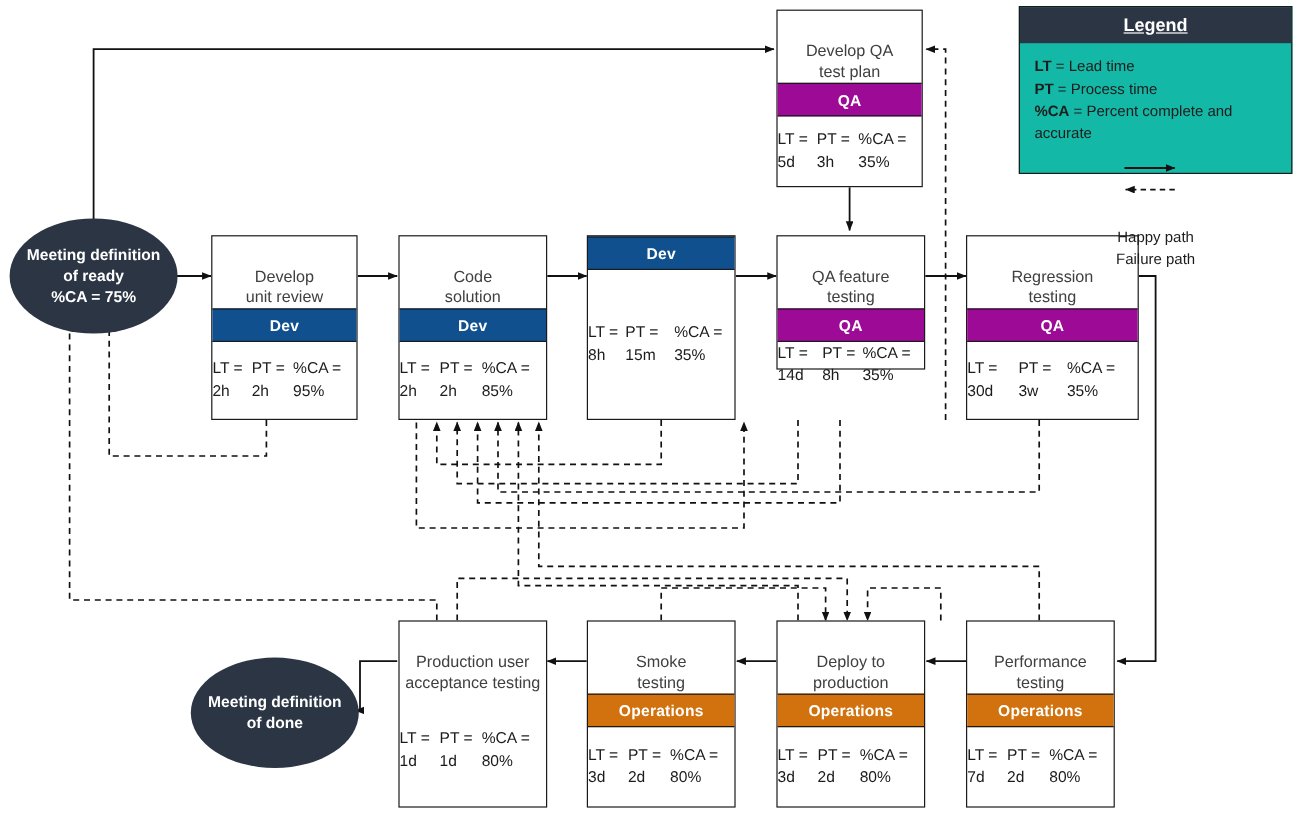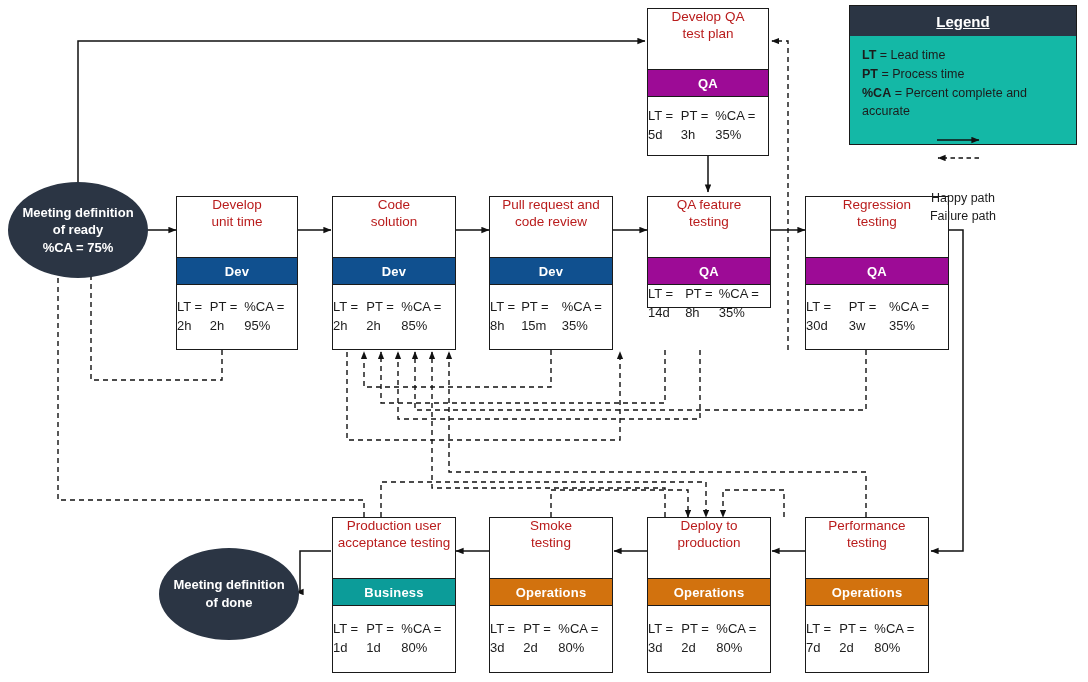--- a/index.html
+++ b/index.html
@@ -3,22 +3,22 @@
 <meta charset="utf-8">
 <style>
   html,body{margin:0;padding:0;background:#ffffff;}
   body{font-family:"Liberation Sans", sans-serif;}
   #canvas{position:relative;width:1088px;height:682px;background:#ffffff;overflow:hidden;}
   svg#wires{position:absolute;left:0;top:0;width:1088px;height:682px;pointer-events:none;}
 
   
   .pbox{position:absolute;border:1.6px solid #1a1a1a;background:#ffffff;box-sizing:border-box;
         display:flex;flex-direction:column;}
-  .pbox .title{flex:0 0 auto;height:60px;display:flex;align-items:flex-start;justify-content:center;
-        text-align:center;font-size:13.5px;color:#b91c1c;line-height:1.25;padding:0 4px;box-sizing:border-box;}
+  .pbox .title{flex:0 0 auto;height:60px;display:flex;align-items:flex-end;justify-content:center;
+        text-align:center;font-size:13.5px;color:#404040;line-height:1.25;padding:0 4px;box-sizing:border-box;}
   .pbox .role{flex:0 0 auto;height:28px;display:flex;align-items:center;justify-content:center;
         font-size:13px;font-weight:bold;color:#ffffff;border-top:1.6px solid #1a1a1a;
         border-bottom:1.6px solid #1a1a1a;box-sizing:border-box;letter-spacing:.2px;}
   .pbox .metrics{flex:1 1 auto;display:flex;flex-direction:row;align-items:center;
         justify-content:center;font-size:13px;color:#1c1c1c;line-height:1.45;}
   .pbox .metrics span{display:block;}
 
   
   .ellipse{position:absolute;border-radius:50%;background:#2b3544;color:#ffffff;
         display:flex;align-items:center;justify-content:center;text-align:center;
@@ -133,21 +133,21 @@
       <span>LT = 5d</span>
       <span>PT = 3h</span>
       <span>%CA = 35%</span>
     </div>
   </div>
 
   <div class="pbox" style="left:176px;top:196px;width:122px;height:154px;">
     <div class="title">
       <div>
         <div>Develop</div>
-        <div>unit time</div>
+        <div>unit review</div>
       </div>
     </div>
     <div class="role" style="background:#10508f;">Dev</div>
     <div class="metrics">
       <span>LT = 2h</span>
       <span>PT = 2h</span>
       <span>%CA = 95%</span>
     </div>
   </div>
 
@@ -160,26 +160,20 @@
     </div>
     <div class="role" style="background:#10508f;">Dev</div>
     <div class="metrics">
       <span>LT = 2h</span>
       <span>PT = 2h</span>
       <span>%CA = 85%</span>
     </div>
   </div>
 
   <div class="pbox" style="left:489px;top:196px;width:124px;height:154px;">
-    <div class="title">
-      <div>
-        <div>Pull request and</div>
-        <div>code review</div>
-      </div>
-    </div>
     <div class="role" style="background:#10508f;">Dev</div>
     <div class="metrics">
       <span>LT = 8h</span>
       <span>PT = 15m</span>
       <span>%CA = 35%</span>
     </div>
   </div>
 
   <div class="pbox" style="left:647px;top:196px;width:124px;height:112px;">
     <div class="title">
@@ -211,21 +205,20 @@
     </div>
   </div>
 
   <div class="pbox" style="left:332px;top:517px;width:124px;height:156px;">
     <div class="title">
       <div>
         <div>Production user</div>
         <div>acceptance testing</div>
       </div>
     </div>
-    <div class="role" style="background:#0c9c99;">Business</div>
     <div class="metrics">
       <span>LT = 1d</span>
       <span>PT = 1d</span>
       <span>%CA = 80%</span>
     </div>
   </div>
 
   <div class="pbox" style="left:489px;top:517px;width:124px;height:156px;">
     <div class="title">
       <div>

